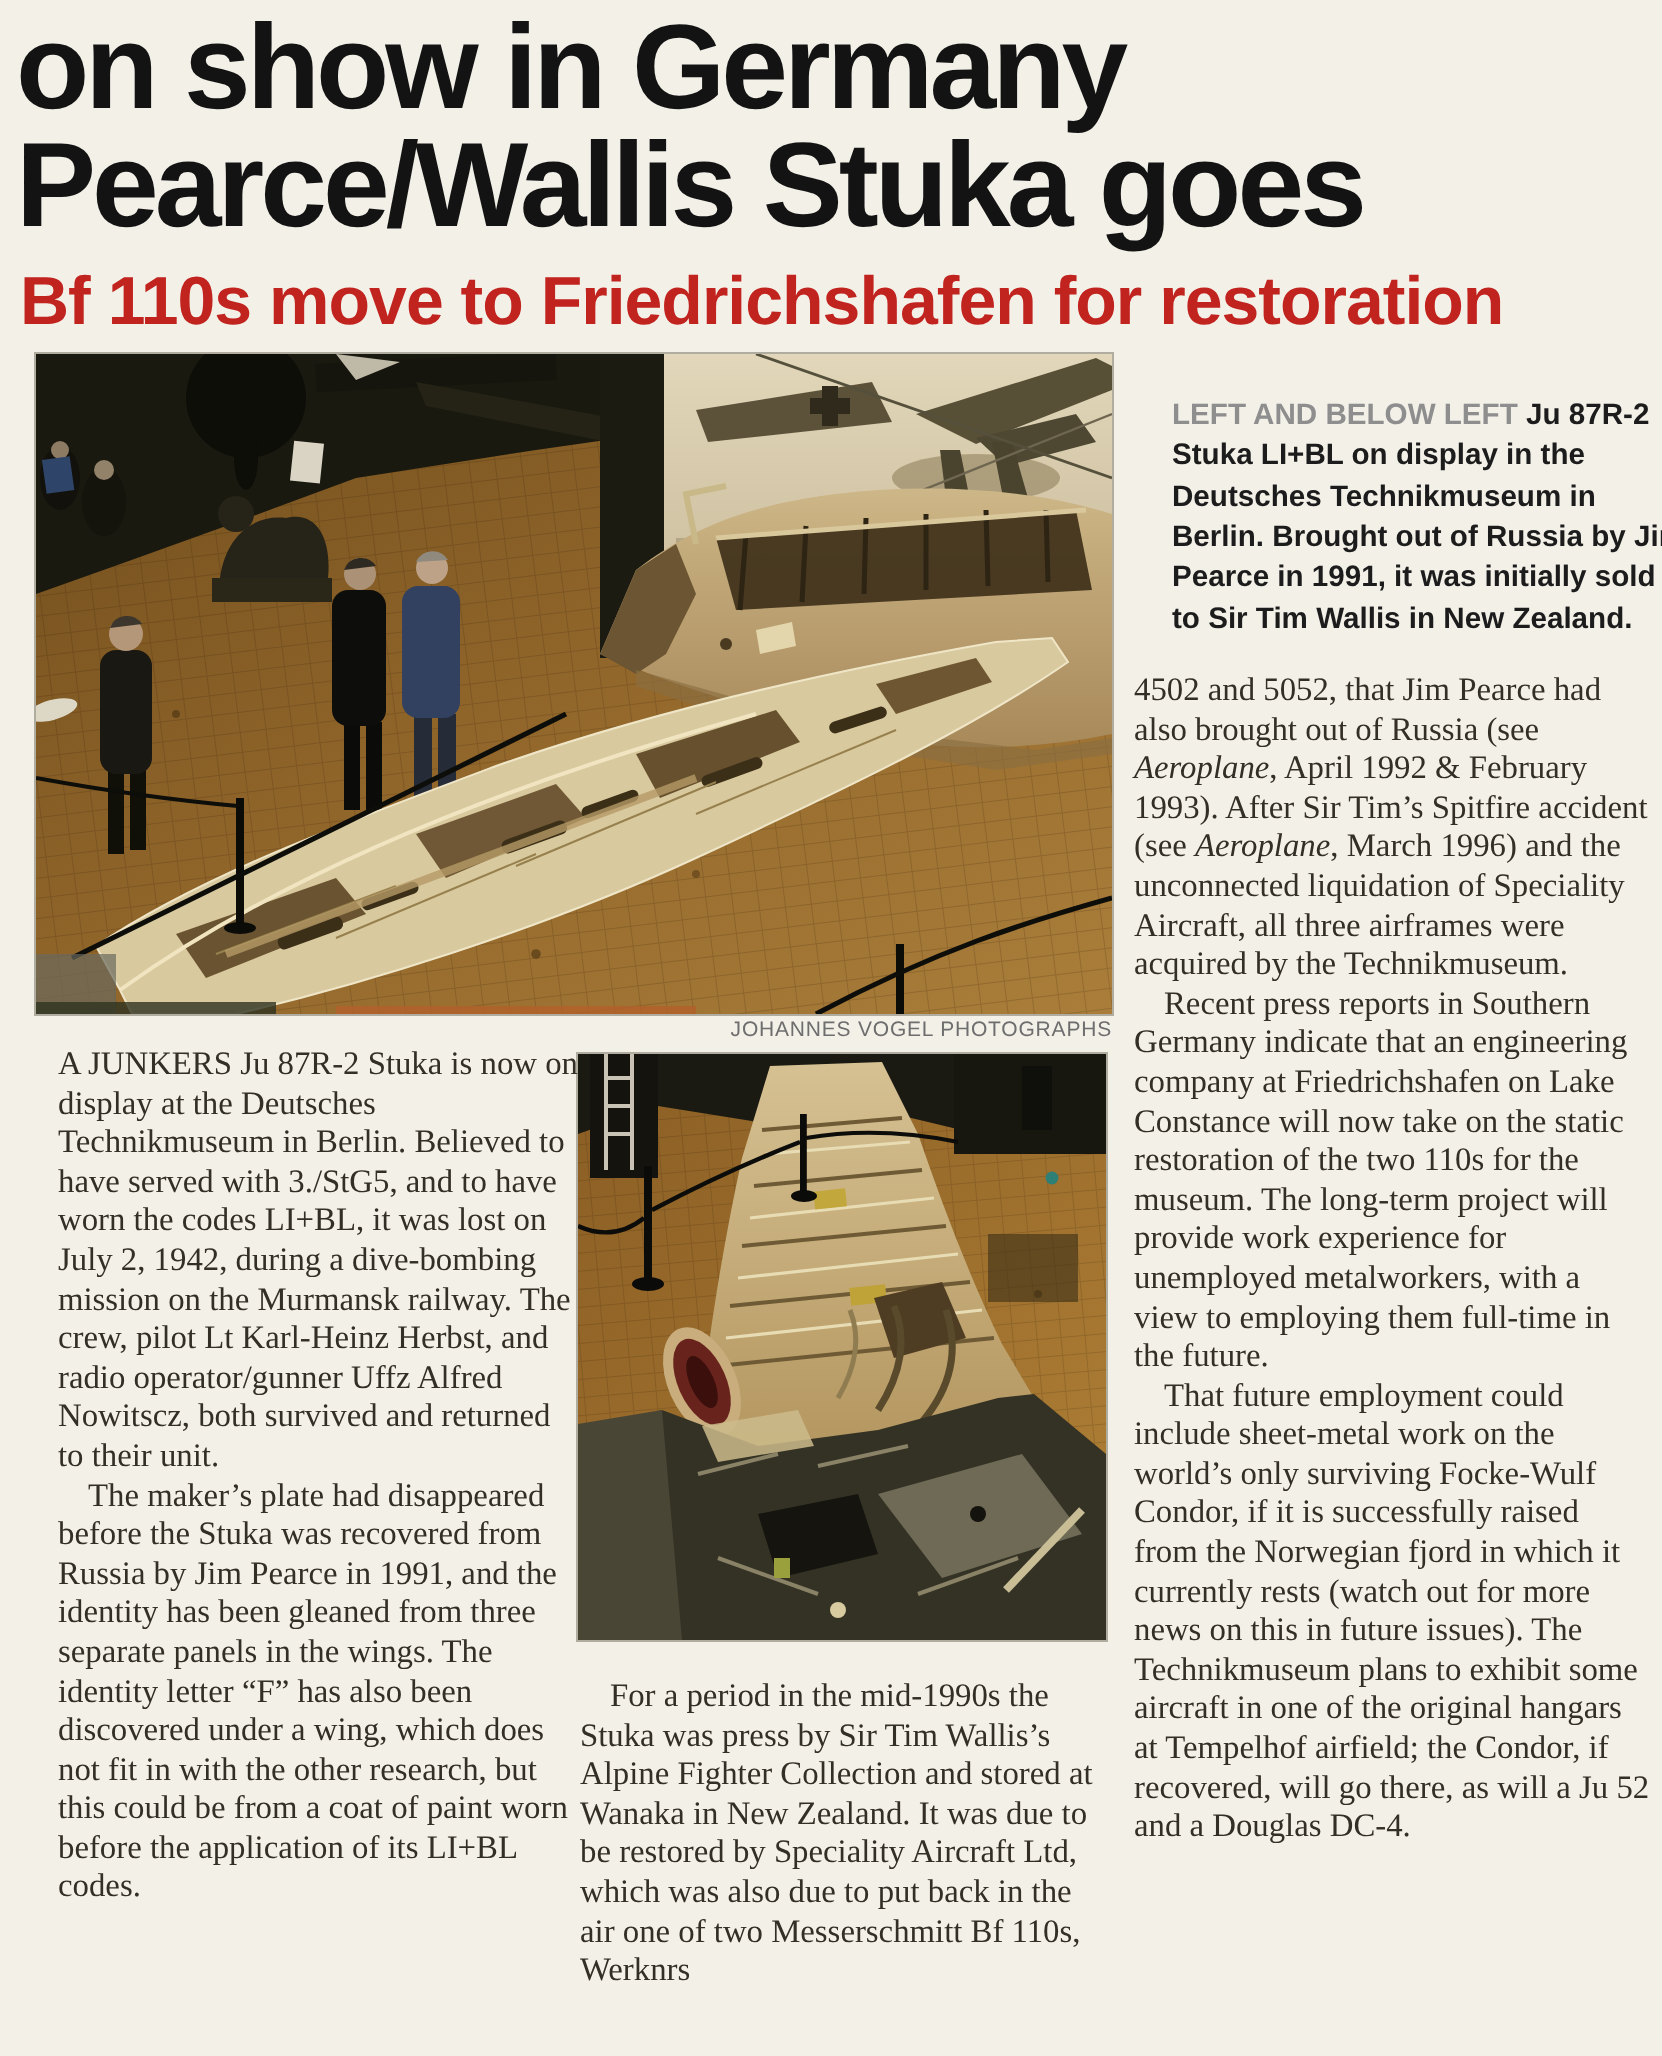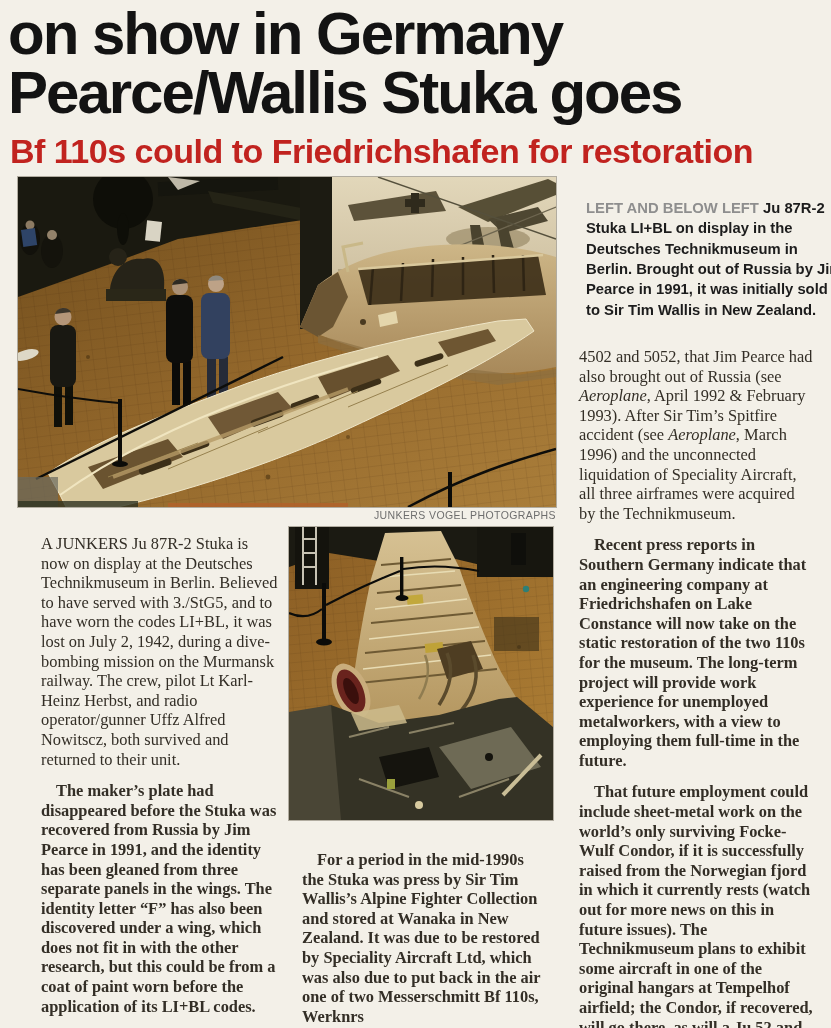--- a/index.html
+++ b/index.html
@@ -49,38 +49,38 @@
   .caption{
     position:absolute;left:567px;top:183px;width:258px;
     font-family:"Liberation Sans", sans-serif;
     font-weight:bold;
     font-size:14.8px;line-height:20.4px;
     color:#1c1c1c;
     margin-left:19px;
   }
   .caption .cap-label{color:#8e8e8e;}
   .col{position:absolute;font-size:16.4px;line-height:19.6px;}
-  .col p{margin:12px;}
-  .col p.ind{text-indent:15px;font-weight:bold;}
+  .col p{margin:0;}
+  .col p.ind{text-indent:15px;}
   .col-left{left:29px;top:522px;width:261px;}
   .col-mid{left:290px;top:838px;width:263px;}
   .col-right{left:567px;top:335px;width:258px;}
   .col i{font-style:italic;}
 </style>
 </head>
 <body>
 
 <div class="page">
 
   <h1 class="headline">
     <span>on show in Germany</span>
     <span>Pearce/Wallis Stuka goes</span>
   </h1>
 
-  <h2 class="subhead">Bf 110s could to Friedrichshafen for restoration</h2>
+  <h2 class="subhead">Bf 110s move to Friedrichshafen for restoration</h2>
 
   <div class="photo main-photo">
     <svg viewBox="0 0 538 330" preserveAspectRatio="none">
       <defs>
         <linearGradient id="floorA" x1="0" y1="0" x2="1" y2="1">
           <stop offset="0" stop-color="#6f4c1c"></stop>
             <stop offset=".55" stop-color="#95692c"></stop>
             <stop offset="1" stop-color="#aa7e3a"></stop>
         </linearGradient>
         <pattern id="tilesA" width="13" height="10" patternUnits="userSpaceOnUse" patternTransform="rotate(-7)">
@@ -223,21 +223,21 @@
         <path d="M0,212 Q55,222 101,226" stroke="#0d0d0a" stroke-width="2" fill="none"></path>
         <rect x="430" y="295" width="4" height="35" fill="#0b0b08"></rect>
         <path d="M390,330 C450,298 495,284 538,272" stroke="#0d0d0a" stroke-width="2.5" fill="none"></path>
         <rect x="0" y="300" width="40" height="30" fill="#6a6a5e" opacity=".7"></rect>
         <rect x="0" y="324" width="120" height="6" fill="#2e3322" opacity=".8"></rect>
         <rect x="150" y="326" width="180" height="4" fill="#b0622a" opacity=".85"></rect>
       </g>
     </svg>
   </div>
 
-  <div class="credit">JUNKERS VOGEL PHOTOGRAPHS</div>
+  <div class="credit">JOHANNES VOGEL PHOTOGRAPHS</div>
 
   <p class="caption"><span class="cap-label">LEFT AND BELOW LEFT</span><span> Ju 87R-2 Stuka LI+BL on display in the Deutsches Technikmuseum in Berlin. Brought out of Russia by Jim Pearce in 1991, it was initially sold to Sir Tim Wallis in New Zealand.</span></p>
 
   <div class="photo mid-photo">
     <svg viewBox="0 0 264 293" preserveAspectRatio="none">
       <defs>
         <linearGradient id="floorB" x1="0" y1="0" x2="1" y2="1">
           <stop offset="0" stop-color="#8a5d24"></stop>
             <stop offset="1" stop-color="#b08136"></stop>
         </linearGradient>

